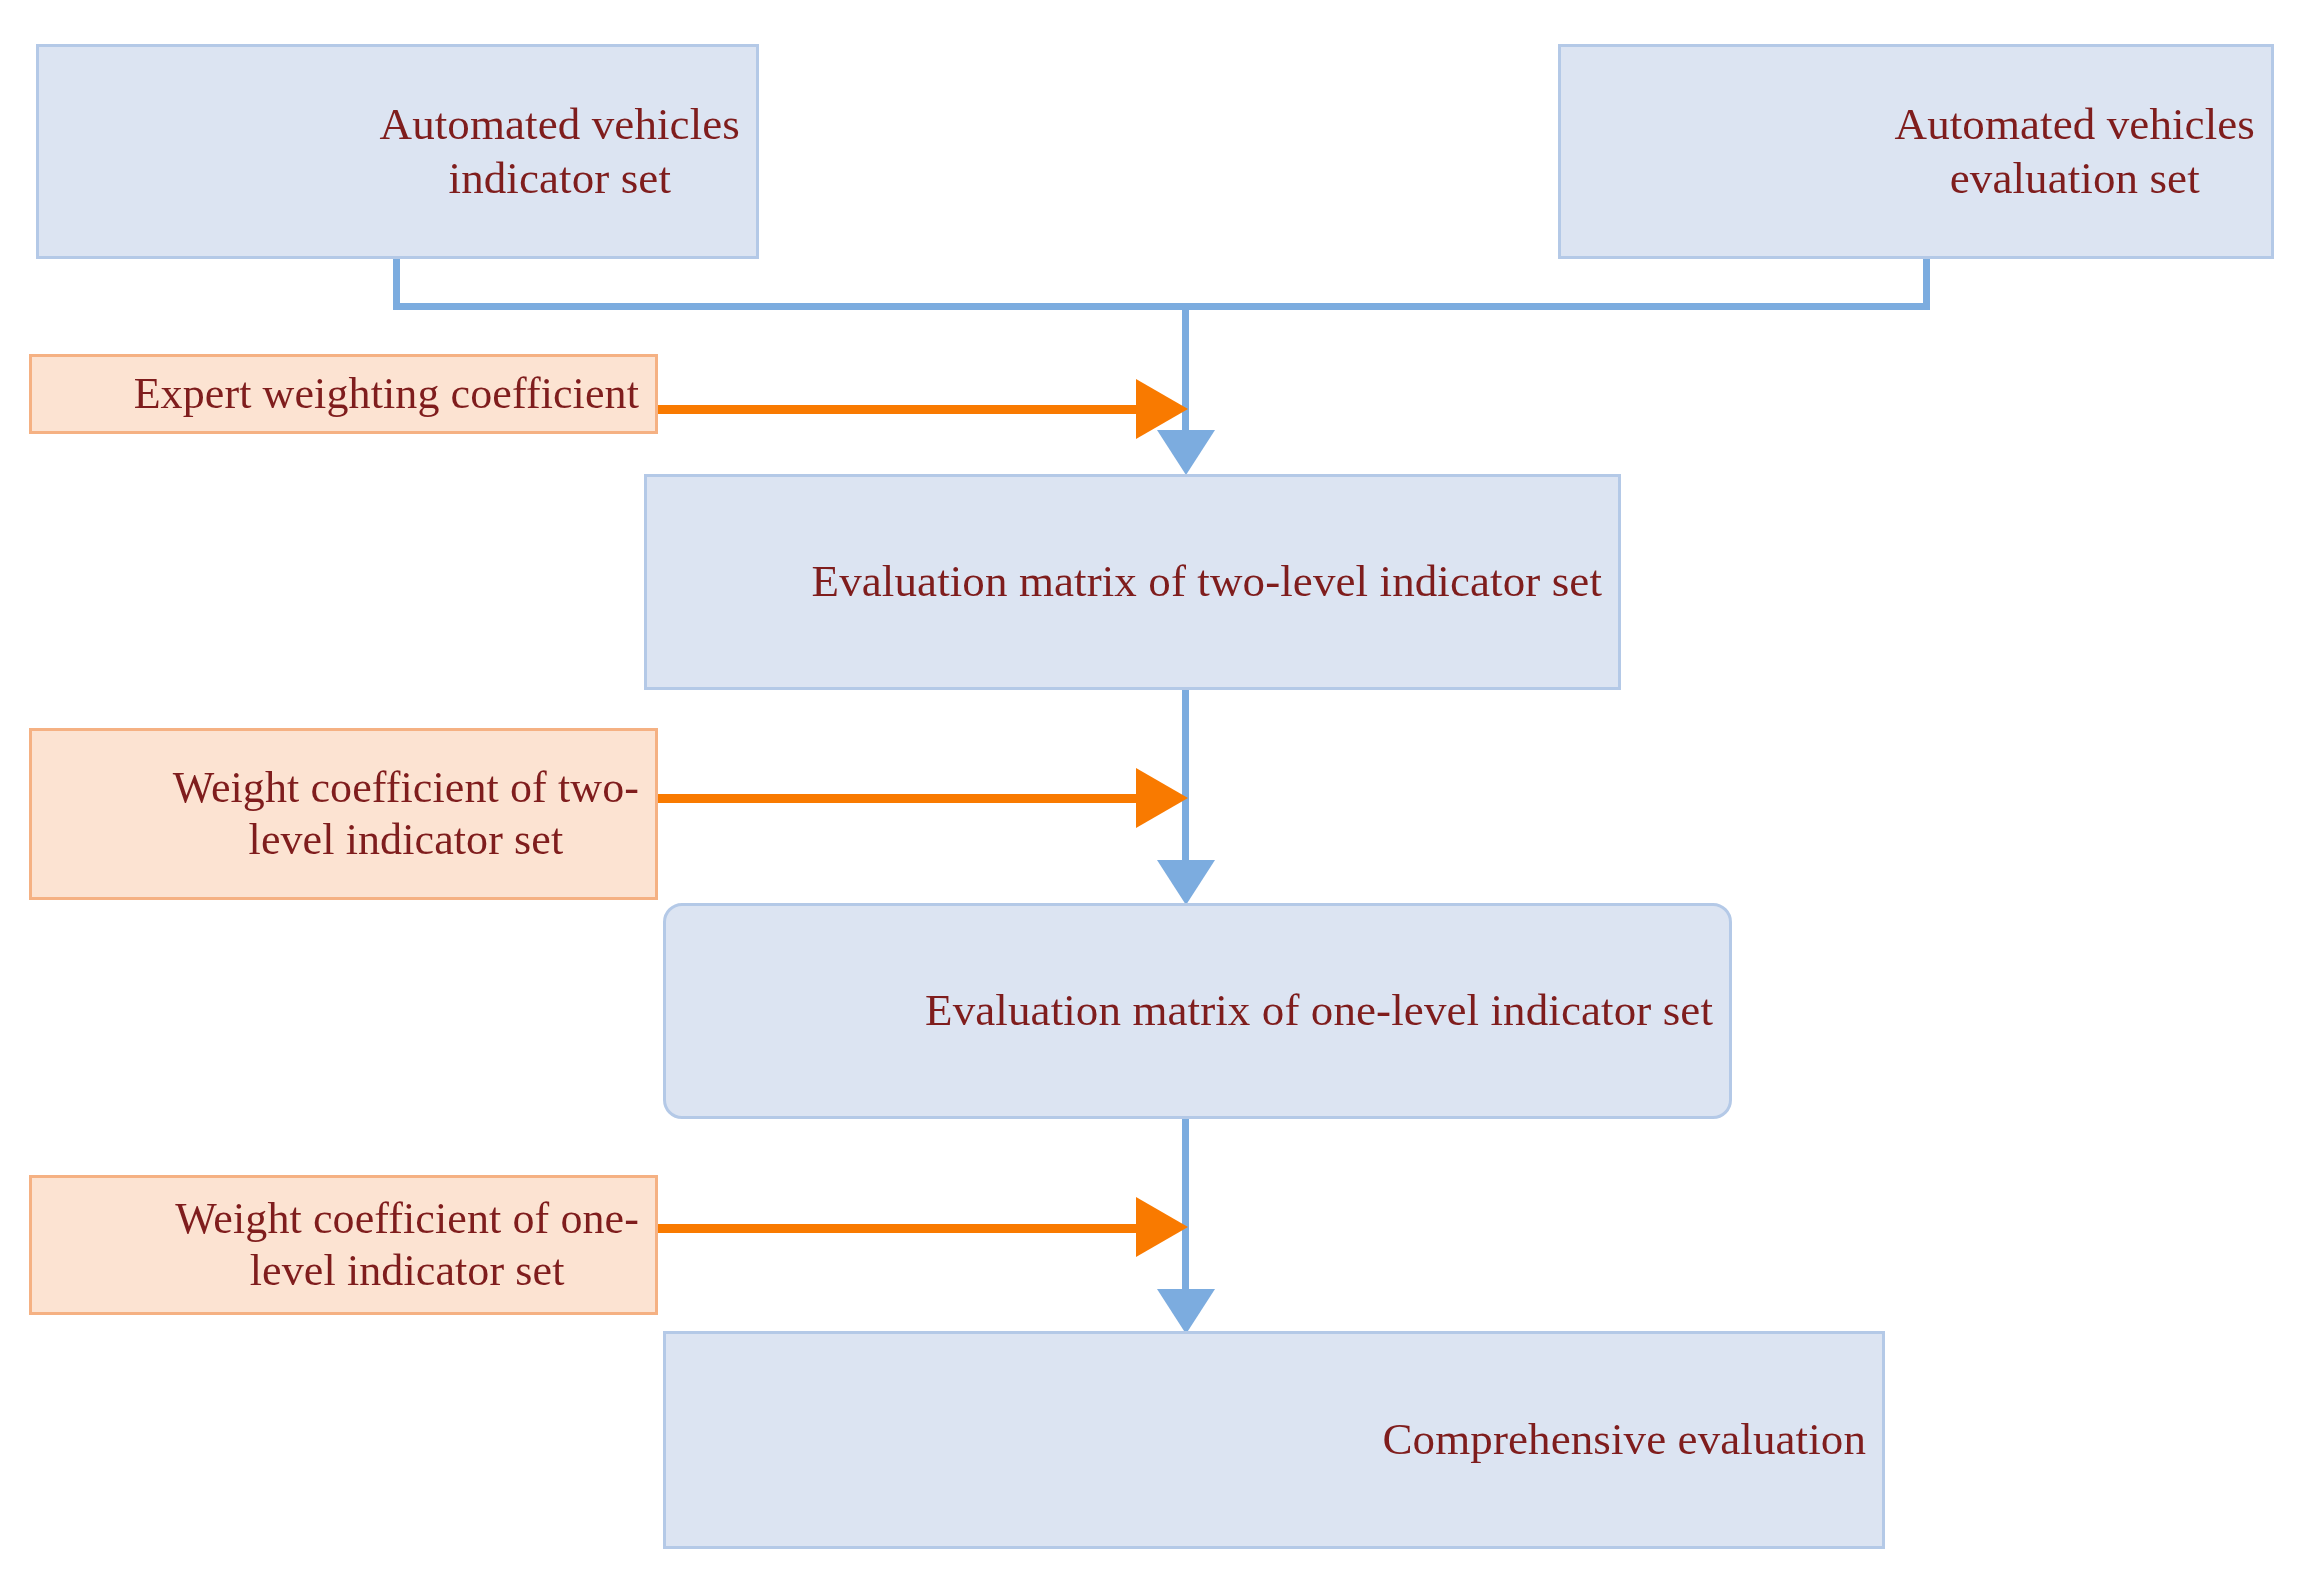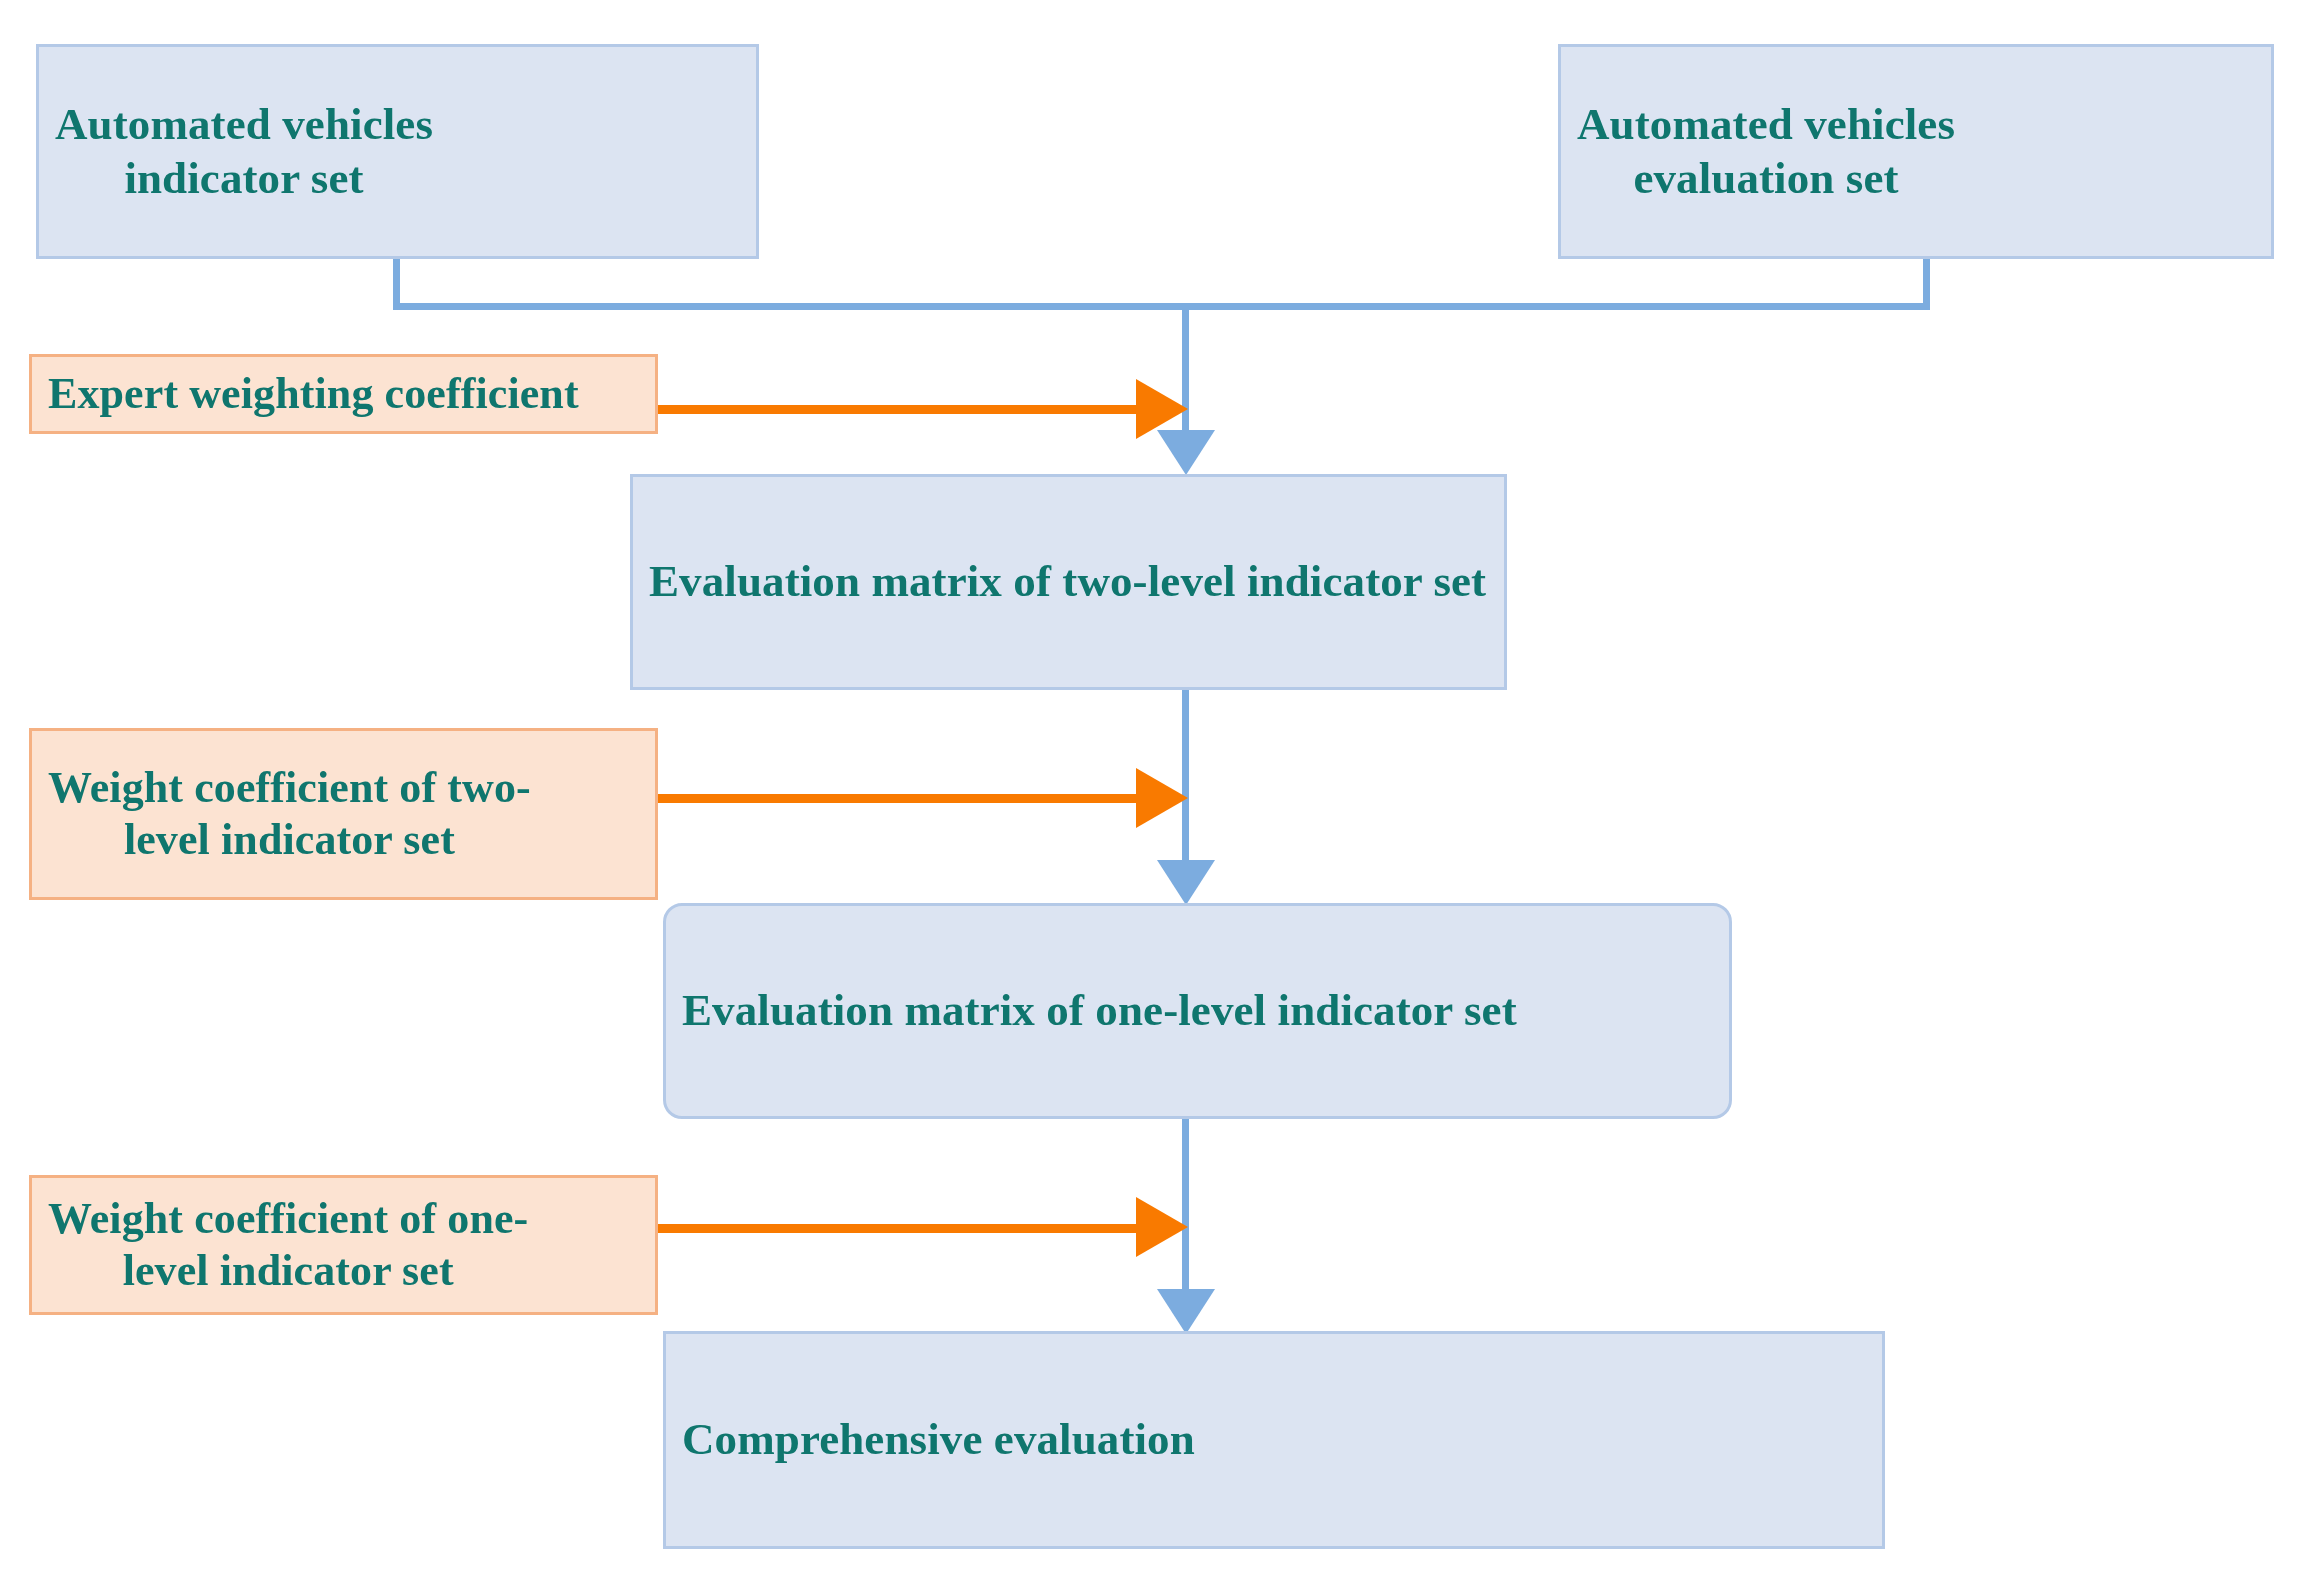--- a/index.html
+++ b/index.html
@@ -8,26 +8,25 @@
     width:2319px;height:1578px;
     background:#ffffff;
     overflow:hidden;
     font-family:"Liberation Serif","DejaVu Serif",serif;
   }
   .node{
     position:absolute;
     box-sizing:border-box;
     display:flex;
     align-items:center;
-    justify-content:flex-start;
+    justify-content:flex-end;
     text-align:center;
-    color:#0f766e;
+    color:#7f1d1d;
     line-height:1.18;
     letter-spacing:0.1px;
-    font-weight:bold;
   }
   .node .label{
     display:block;
     padding:0 16px;
     white-space:pre-line;
   }
   .blue-node{
     background:#dce4f2;
     border:3.6px solid #b4c9e7;
     font-size:45px;
@@ -92,21 +91,21 @@
 
   <div class="node blue-node" style="left:1558px;top:44px;width:716px;height:215px;">
     <span class="label">Automated vehicles
 evaluation set</span>
   </div>
 
   <div class="node orange-node" style="left:29px;top:354px;width:629px;height:80px;">
     <span class="label">Expert weighting coefficient</span>
   </div>
 
-  <div class="node blue-node" style="left:630px;top:474px;width:877px;height:216px;">
+  <div class="node blue-node" style="left:644px;top:474px;width:977px;height:216px;">
     <span class="label">Evaluation matrix of two-level indicator set</span>
   </div>
 
   <div class="node orange-node" style="left:29px;top:728px;width:629px;height:172px;">
     <span class="label">Weight coefficient of two-
 level indicator set</span>
   </div>
 
   <div class="node blue-node" style="left:663px;top:903px;width:1069px;height:216px;border-radius:19px;">
     <span class="label">Evaluation matrix of  one-level indicator set</span>

